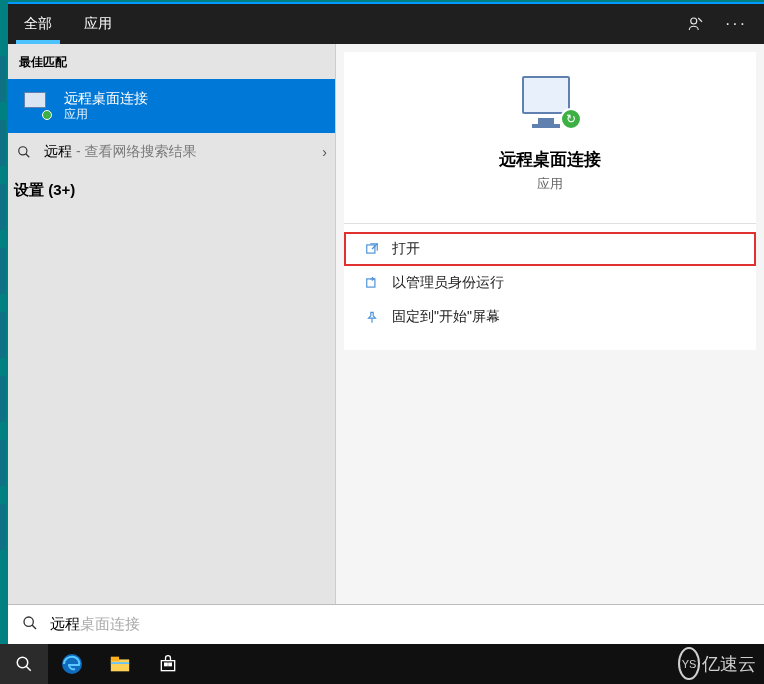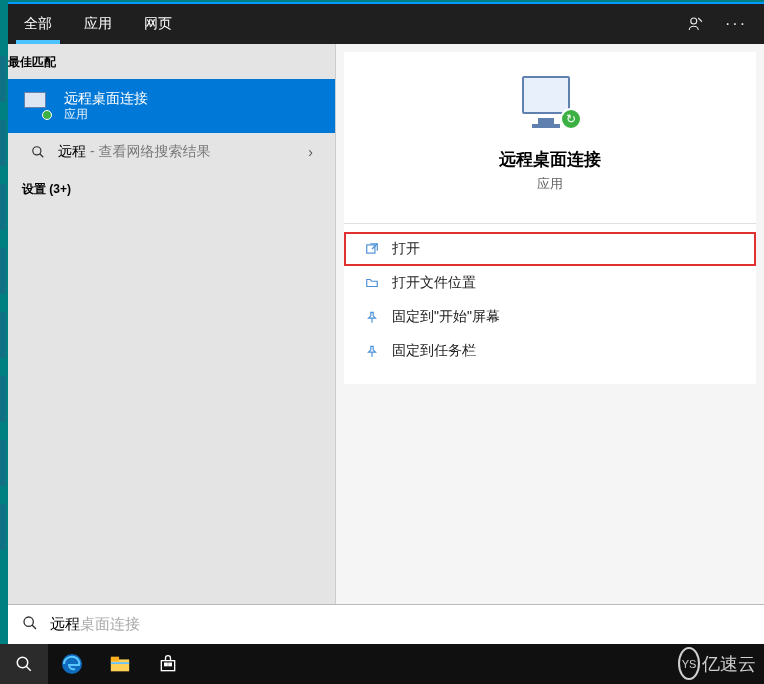--- a/index.html
+++ b/index.html
@@ -8,34 +8,34 @@
   .topbar { height: 40px; background: #1f1f1f; display: flex; align-items: stretch; padding: 0 8px 0 0; }
   .tabs { display: flex; align-items: stretch; }
   .tab { color: #fff; font-size: 14px; padding: 0 16px; display: flex; align-items: center; cursor: pointer; position: relative; }
   .tab.active::after { content: ""; position: absolute; left: 8px; right: 8px; bottom: 0; height: 4px; background: #4cc2ff; }
   .tab .chev { margin-left: 4px; font-size: 10px; opacity: .8; }
   .topbar-spacer { flex: 1; }
   .top-icn { width: 40px; display: flex; align-items: center; justify-content: center; color: #fff; cursor: pointer; }
   .top-icn svg, .top-icn span { opacity: .9; }
   .body { flex: 1; display: flex; min-height: 0; }
   .left { width: 328px; background: #e4e4e4; display: flex; flex-direction: column; border-right: 1px solid #ccc; }
-  .sect-h { font-size: 12px; font-weight: bold; color: #000; padding: 10px 0 8px; background: #e4e4e4; }
+  .sect-h { font-size: 12px; font-weight: bold; color: #000; padding: 10px 11px 8px; background: #e4e4e4; }
   .match { background: #0078d7; color: #fff; padding: 10px 16px; display: flex; align-items: center; gap: 12px; }
   .match .ic { width: 28px; height: 28px; position: relative; }
   .match .ic .mon { width: 22px; height: 16px; background: #dce6f2; border: 1px solid #6080b0; position: absolute; top: 0; left: 0; }
   .match .ic .grn { width: 10px; height: 10px; border-radius: 50%; background: #3cb043; border: 1px solid #fff; position: absolute; right: 0; bottom: 0; }
   .match .txt { line-height: 1.3; }
   .match .txt .t1 { font-size: 14px; }
   .match .txt .t2 { font-size: 12px; opacity: .9; }
-  .webrow { padding: 10px 22px; display: flex; align-items: center; gap: 12px; cursor: pointer; }
+  .webrow { padding: 10px 8px; display: flex; align-items: center; gap: 12px; cursor: pointer; }
   .webrow .mag { width: 16px; height: 16px; display: inline-flex; align-items: center; justify-content: center; color: #333; }
   .webrow .lbl { font-size: 14px; }
   .webrow .lbl .g { color: #7a7a7a; }
   .webrow .arr { margin-left: auto; color: #555; font-size: 14px; }
-  .settings { font-size: 12px; padding: 10px 14px; font-weight: bold; cursor: pointer; }
+  .settings { font-size: 15px; padding: 10px 6px; font-weight: bold; cursor: pointer; }
 
   .right { flex: 1; background: #f5f5f5; position: relative; padding: 8px; }
   .card { background: #fff; margin: 0; }
   .hero { text-align: center; padding: 24px 10px 10px; }
   .hero .big { width: 64px; height: 58px; margin: 0 auto 14px; position: relative; }
   .hero .big .mon { width: 48px; height: 38px; background: #e8f0fc; border: 2px solid #6080b0; border-radius: 2px; position: absolute; top: 0; left: 4px; }
   .hero .big .stand { width: 16px; height: 6px; background: #6080b0; position: absolute; bottom: 10px; left: 20px; }
   .hero .big .base { width: 28px; height: 4px; background: #6080b0; position: absolute; bottom: 6px; left: 14px; }
   .hero .big .grn { width: 22px; height: 22px; border-radius: 50%; background: #3cb043; border: 2px solid #fff; position: absolute; right: 0; bottom: 4px; display:flex; align-items:center; justify-content:center; color:#fff; font-size:12px; }
   .hero h2 { font-size: 17px; font-weight: 600; color: #000; margin-bottom: 4px; }
@@ -73,21 +73,20 @@
     <i></i>
     <i></i>
     <i></i>
 </div>
 
 <div class="win">
   <div class="topbar">
     <div class="tabs">
       <div class="tab active">全部</div>
       <div class="tab">应用</div>
-      <div class="tab">网页</div>
     </div>
     <div class="topbar-spacer"></div>
     <div class="top-icn">
       <svg width="18" height="18" viewBox="0 0 24 24" fill="none" stroke="#fff" stroke-width="1.5">
           <circle cx="9" cy="8" r="4"></circle>
           <path d="M3 20c0-3 3-5 6-5s6 2 6 5"></path>
           <path d="M15 4l5 5"></path>
         </svg>
     </div>
     <div class="top-icn">
@@ -143,43 +142,36 @@
                   <rect x="3" y="5" width="14" height="14"></rect>
                   <path d="M9 3h12v12"></path>
                   <path d="M21 3l-9 9"></path>
                 </svg>
             </span>
             <span>打开</span>
           </div>
           <div class="action">
             <span class="aicn">
               <svg width="14" height="14" viewBox="0 0 24 24" fill="none" stroke="currentColor" stroke-width="2">
-                  <path d="M3 6h6l2 3h10v9H3z"></path>
+                  <rect x="3" y="5" width="14" height="14"></rect>
+                  <path d="M12 2l3 3-3 3"></path>
+                  <path d="M9 5h6"></path>
                 </svg>
             </span>
-            <span>打开文件位置</span>
+            <span>以管理员身份运行</span>
           </div>
           <div class="action">
             <span class="aicn">
               <svg width="14" height="14" viewBox="0 0 24 24" fill="none" stroke="currentColor" stroke-width="2">
                   <path d="M14 4v6l4 4H6l4-4V4z"></path>
                   <line x1="12" y1="14" x2="12" y2="22"></line>
                 </svg>
             </span>
             <span>固定到"开始"屏幕</span>
           </div>
-          <div class="action">
-            <span class="aicn">
-              <svg width="14" height="14" viewBox="0 0 24 24" fill="none" stroke="currentColor" stroke-width="2">
-                  <path d="M14 4v6l4 4H6l4-4V4z"></path>
-                  <line x1="12" y1="14" x2="12" y2="22"></line>
-                </svg>
-            </span>
-            <span>固定到任务栏</span>
-          </div>
         </div>
       </div>
     </div>
   </div>
 </div>
 
 <div class="searchbar">
   <span class="mag">
     <svg width="16" height="16" viewBox="0 0 24 24" fill="none" stroke="currentColor" stroke-width="2">
         <circle cx="10" cy="10" r="7"></circle>

